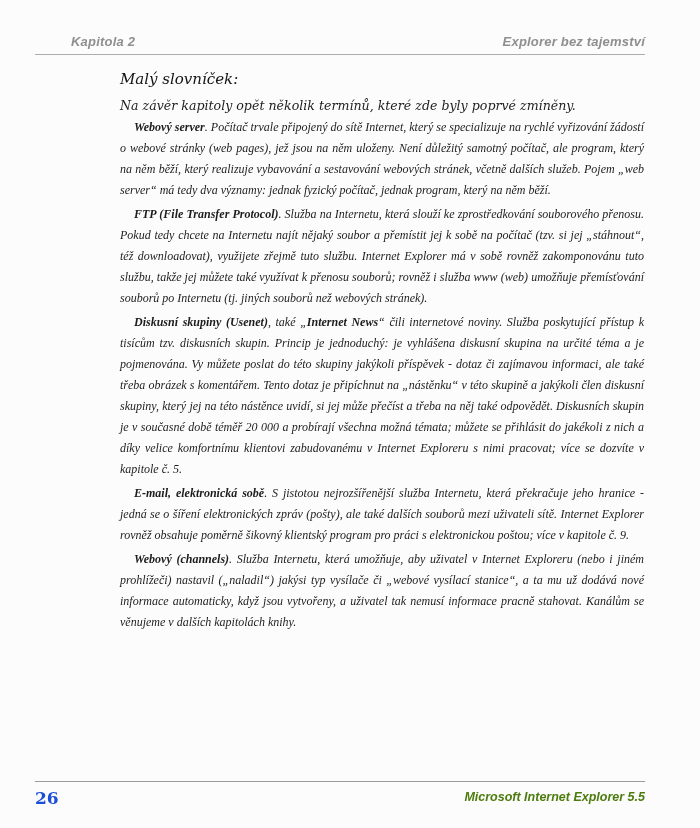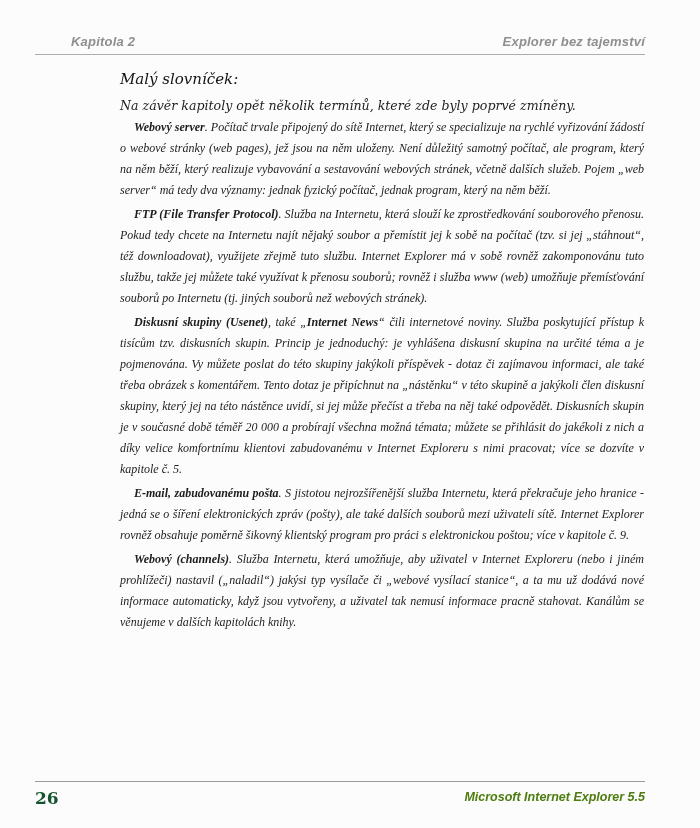--- a/index.html
+++ b/index.html
@@ -44,21 +44,21 @@
   }
   .para b{font-weight:bold;}
   
   .footer-rule{
     position:absolute;left:35px;right:55px;top:781px;
     border-top:1px solid #9a9a9a;height:0;
   }
   .page-number{
     position:absolute;left:35px;top:788px;
     font-family:"DejaVu Serif","Liberation Serif",serif;
-    font-weight:bold;font-size:17px;color:#14532d;
+    font-weight:bold;font-size:17px;color:#1d4ed8;
   }
   .footer-right{
     position:absolute;right:55px;top:790px;
     font-family:"Liberation Sans","DejaVu Sans",sans-serif;
     font-weight:bold;font-style:italic;
     font-size:12.5px;color:#4d7c0f;
   }
 </style>
 </head>
 <body>
@@ -71,21 +71,21 @@
   </div>
   <div class="header-rule"></div>
 
   <div class="content">
     <h2 class="section-title">Malý slovníček:</h2>
     <p class="intro">Na závěr kapitoly opět několik termínů, které zde byly poprvé zmíněny.</p>
     <div>
         <p class="para"><b>Webový server</b><span>. Počítač trvale připojený do sítě Internet, který se specializuje na rychlé vyřizování žádostí o webové stránky (web pages), jež jsou na něm uloženy. Není důležitý samotný počítač, ale program, který na něm běží, který realizuje vybavování a sestavování webových stránek, včetně dalších služeb. Pojem „web server“ má tedy dva významy: jednak fyzický počítač, jednak program, který na něm běží.</span></p>
         <p class="para"><b>FTP (File Transfer Protocol)</b><span>. Služba na Internetu, která slouží ke zprostředkování souborového přenosu. Pokud tedy chcete na Internetu najít nějaký soubor a přemístit jej k sobě na počítač (tzv. si jej „stáhnout“, též downloadovat), využijete zřejmě tuto službu. Internet Explorer má v sobě rovněž zakomponovánu tuto službu, takže jej můžete také využívat k přenosu souborů; rovněž i služba www (web) umožňuje přemísťování souborů po Internetu (tj. jiných souborů než webových stránek).</span></p>
         <p class="para"><b>Diskusní skupiny (Usenet)</b><span>, také „</span><b>Internet News</b><span>“ čili internetové noviny. Služba poskytující přístup k tisícům tzv. diskusních skupin. Princip je jednoduchý: je vyhlášena diskusní skupina na určité téma a je pojmenována. Vy můžete poslat do této skupiny jakýkoli příspěvek - dotaz či zajímavou informaci, ale také třeba obrázek s komentářem. Tento dotaz je připíchnut na „nástěnku“ v této skupině a jakýkoli člen diskusní skupiny, který jej na této nástěnce uvidí, si jej může přečíst a třeba na něj také odpovědět. Diskusních skupin je v současné době téměř 20 000 a probírají všechna možná témata; můžete se přihlásit do jakékoli z nich a díky velice komfortnímu klientovi zabudovanému v Internet Exploreru s nimi pracovat; více se dozvíte v kapitole č. 5.</span></p>
-        <p class="para"><b>E-mail, zabudovanému pošta</b><span>. S jistotou nejrozšířenější služba Internetu, která překračuje jeho hranice - jedná se o šíření elektronických zpráv (pošty), ale také dalších souborů mezi uživateli sítě. Internet Explorer rovněž obsahuje poměrně šikovný klientský program pro práci s elektronickou poštou; více v kapitole č. 9.</span></p>
+        <p class="para"><b>E-mail, elektronická sobě</b><span>. S jistotou nejrozšířenější služba Internetu, která překračuje jeho hranice - jedná se o šíření elektronických zpráv (pošty), ale také dalších souborů mezi uživateli sítě. Internet Explorer rovněž obsahuje poměrně šikovný klientský program pro práci s elektronickou poštou; více v kapitole č. 9.</span></p>
         <p class="para"><b>Webový (channels)</b><span>. Služba Internetu, která umožňuje, aby uživatel v Internet Exploreru (nebo i jiném prohlížeči) nastavil („naladil“) jakýsi typ vysílače či „webové vysílací stanice“, a ta mu už dodává nové informace automaticky, když jsou vytvořeny, a uživatel tak nemusí informace pracně stahovat. Kanálům se věnujeme v dalších kapitolách knihy.</span></p>
       </div>
   </div>
 
   <div class="footer-rule"></div>
   <div class="page-number">26</div>
   <div class="footer-right">Microsoft Internet Explorer 5.5</div>
 
 </div>
 

